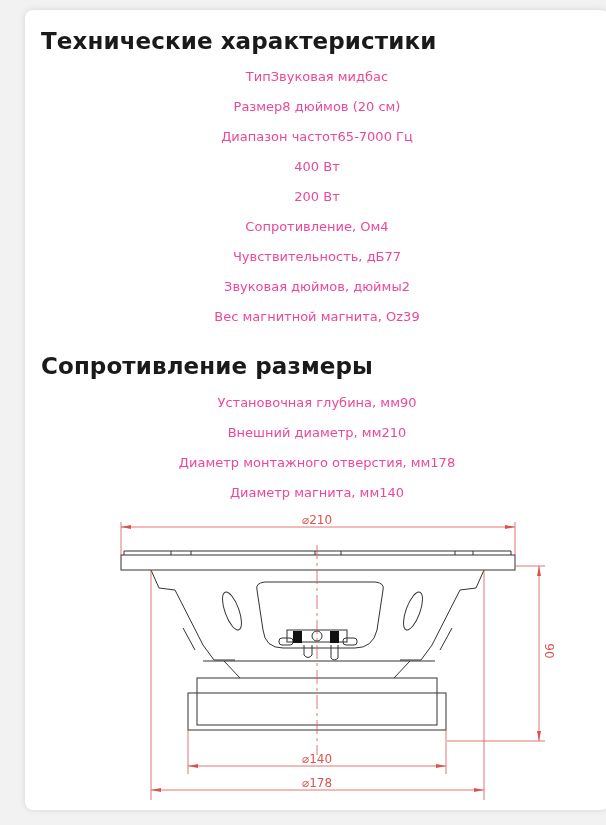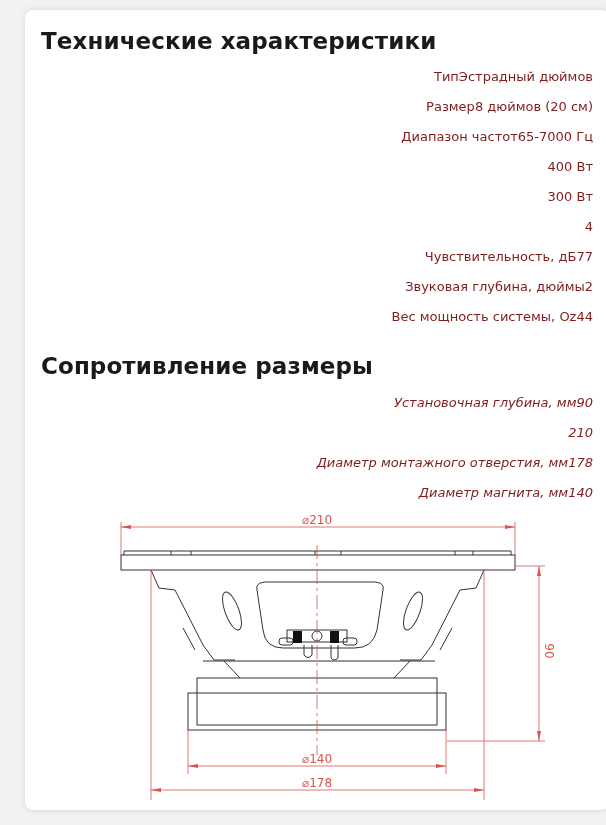--- a/index.html
+++ b/index.html
@@ -16,78 +16,80 @@
     border-radius: 8px;
     box-shadow: 0 0 6px rgba(0,0,0,0.12);
   }
   .heading {
     position: absolute; left: 16px;
     font-size: 23px; font-weight: bold; color: #1a1a1a;
     margin: 0; letter-spacing: 0.1px;
   }
   .spec-list { position: absolute; left: 16px; width: 552px; }
   .spec-row {
-    display: flex; justify-content: flex-end; align-items: center;
+    display: flex; justify-content: center; align-items: center;
     height: 30px;
-    font-size: 13px; color: #7f1d1d;
+    font-size: 13px; color: #ec4899;
   }
   .spec-label, .spec-value { white-space: nowrap; }
   .drawing { position: absolute; left: 0; top: 0; }
 </style>
 </head>
 <body>
 
 <div class="card">
 
   <h2 class="heading" style="top:18px;">Технические характеристики</h2>
 
   <div class="spec-list" style="top:51px;">
     <div class="spec-row">
       <span class="spec-label">Тип</span>
-      <span class="spec-value">Эстрадный дюймов</span>
+      <span class="spec-value">Звуковая мидбас</span>
     </div>
     <div class="spec-row">
       <span class="spec-label">Размер</span>
       <span class="spec-value">8 дюймов (20 см)</span>
     </div>
     <div class="spec-row">
       <span class="spec-label">Диапазон частот</span>
       <span class="spec-value">65-7000 Гц</span>
     </div>
     <div class="spec-row">
       <span class="spec-value">400 Вт</span>
     </div>
     <div class="spec-row">
-      <span class="spec-value">300 Вт</span>
+      <span class="spec-value">200 Вт</span>
     </div>
     <div class="spec-row">
+      <span class="spec-label">Сопротивление, Ом</span>
       <span class="spec-value">4</span>
     </div>
     <div class="spec-row">
       <span class="spec-label">Чувствительность, дБ</span>
       <span class="spec-value">77</span>
     </div>
     <div class="spec-row">
-      <span class="spec-label">Звуковая глубина, дюймы</span>
+      <span class="spec-label">Звуковая дюймов, дюймы</span>
       <span class="spec-value">2</span>
     </div>
     <div class="spec-row">
-      <span class="spec-label">Вес мощность системы, Oz</span>
-      <span class="spec-value">44</span>
+      <span class="spec-label">Вес магнитной магнита, Oz</span>
+      <span class="spec-value">39</span>
     </div>
   </div>
 
   <h2 class="heading" style="top:343px;">Сопротивление размеры</h2>
 
-  <div class="spec-list" style="top:377px;font-style:italic;">
+  <div class="spec-list" style="top:377px;">
     <div class="spec-row">
       <span class="spec-label">Установочная глубина, мм</span>
       <span class="spec-value">90</span>
     </div>
     <div class="spec-row">
+      <span class="spec-label">Внешний диаметр, мм</span>
       <span class="spec-value">210</span>
     </div>
     <div class="spec-row">
       <span class="spec-label">Диаметр монтажного отверстия, мм</span>
       <span class="spec-value">178</span>
     </div>
     <div class="spec-row">
       <span class="spec-label">Диаметр магнита, мм</span>
       <span class="spec-value">140</span>
     </div>

